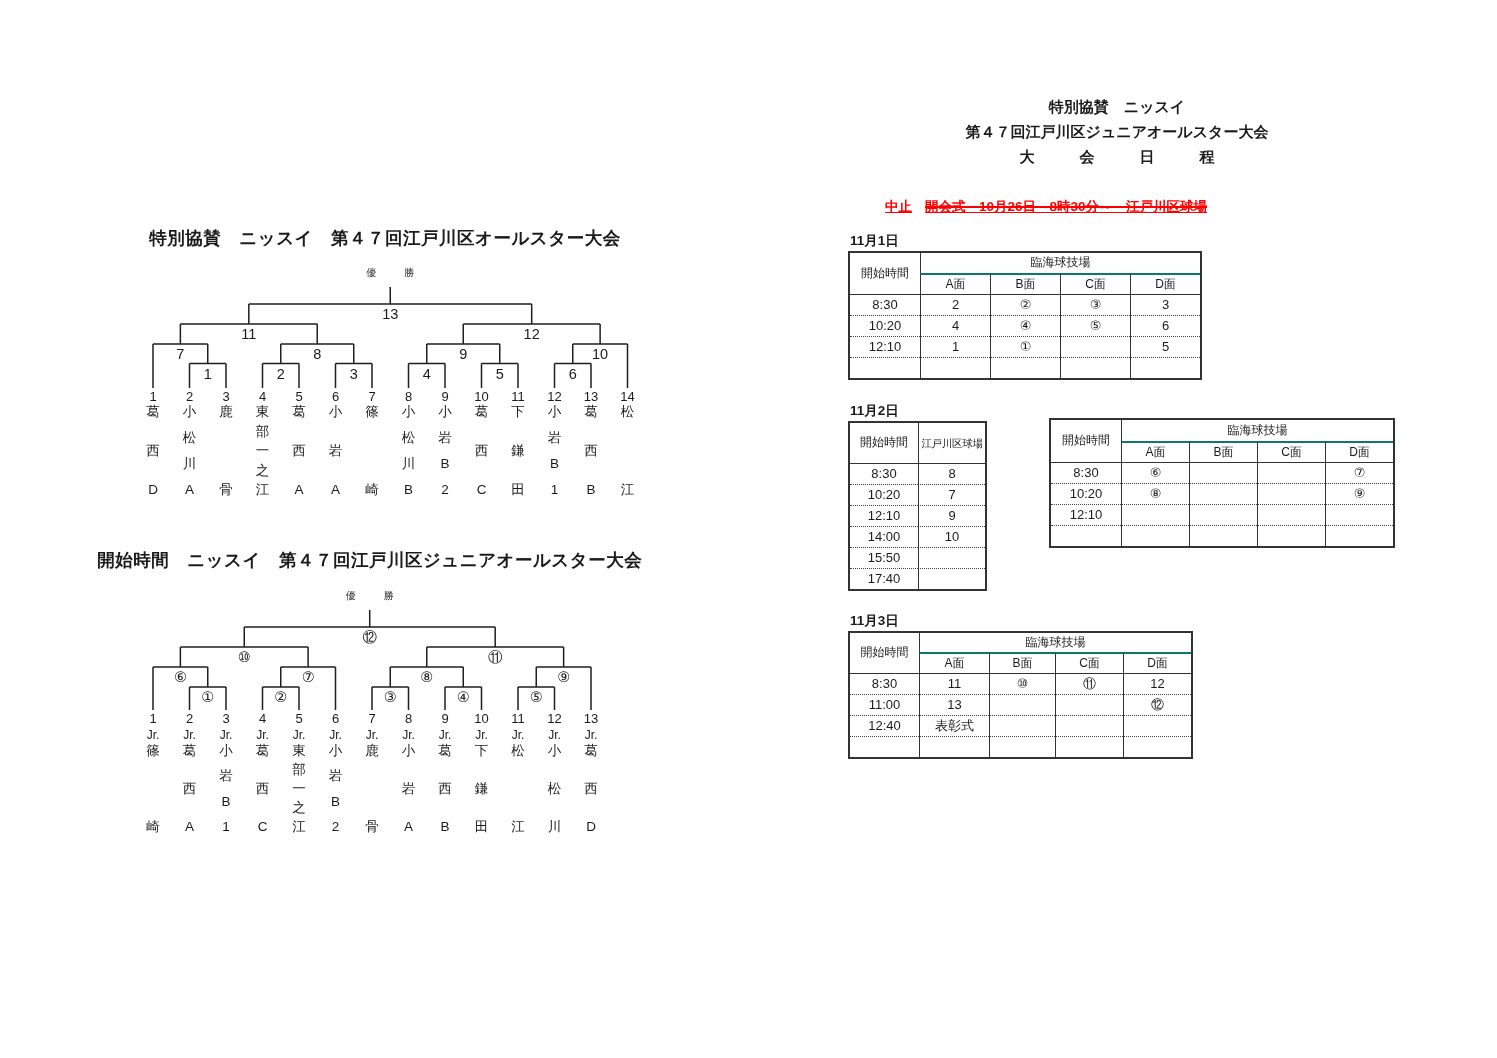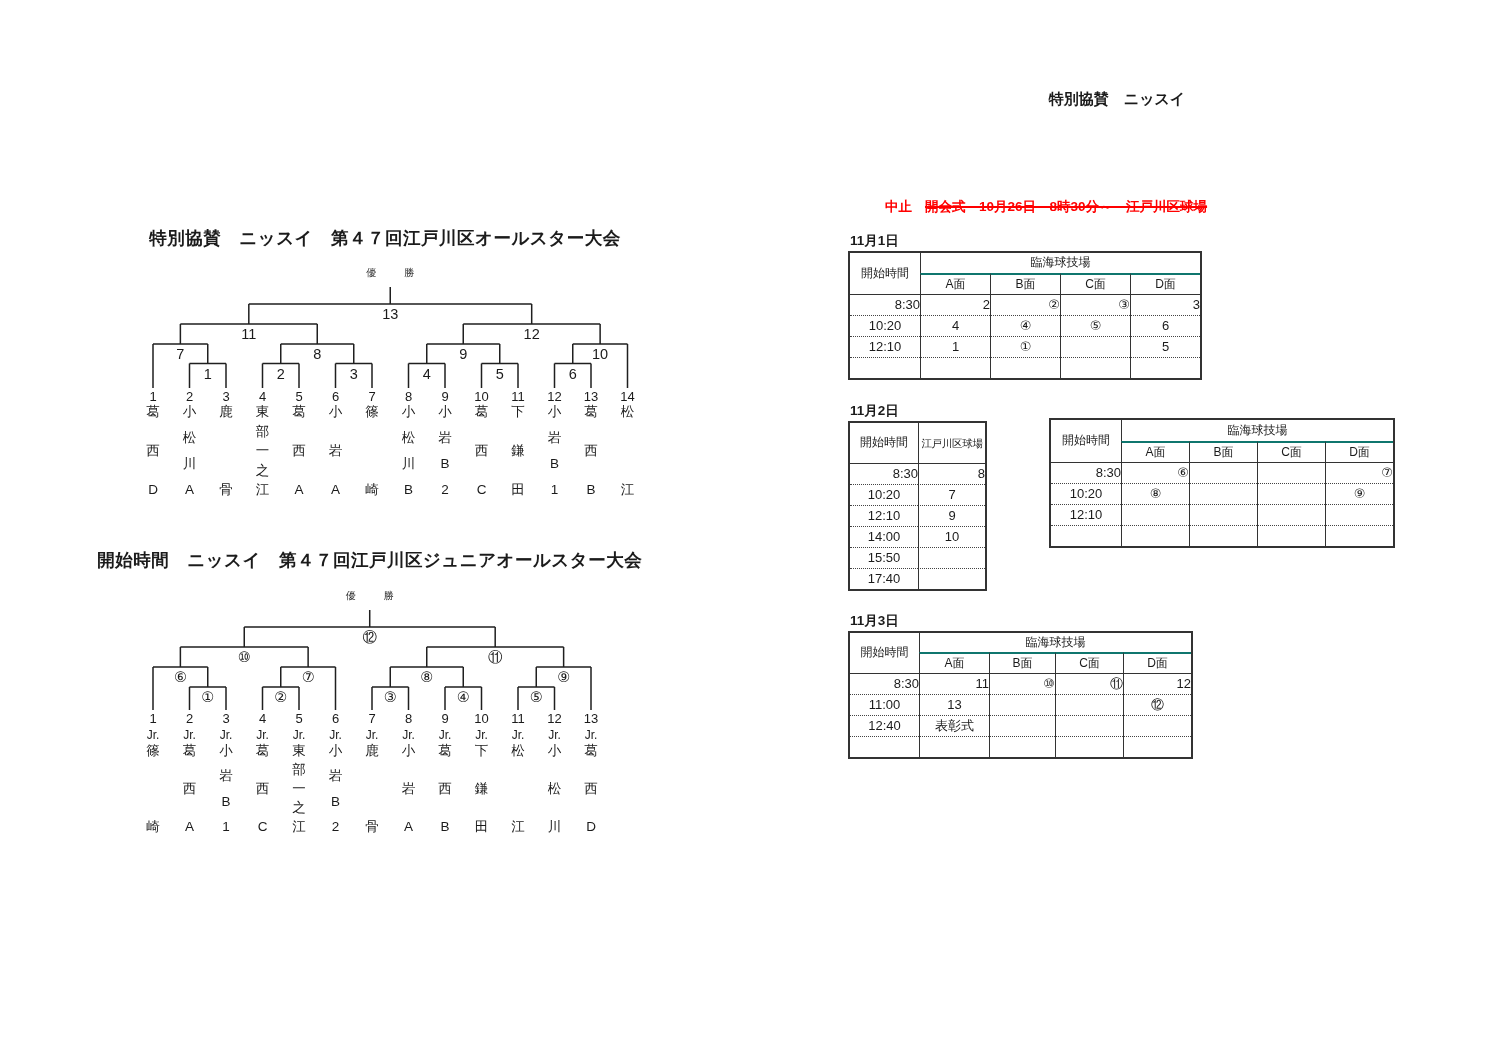--- a/index.html
+++ b/index.html
@@ -11,36 +11,36 @@
           letter-spacing:.5px;white-space:nowrap;}
   .champ{position:absolute;transform:translateX(-50%);font-size:10px;letter-spacing:9px;
          text-indent:9px;white-space:nowrap;}
   .glabel{position:absolute;transform:translateX(-50%);font-size:14.5px;line-height:15px;}
   .teamcol{position:absolute;transform:translateX(-50%);width:26px;display:flex;
            flex-direction:column;align-items:center;}
   .tnum{font-size:13px;height:16px;line-height:16px;}
   .tpre{font-size:12px;height:17px;line-height:17px;}
   .tstack{display:flex;flex-direction:column;justify-content:space-between;align-items:center;width:100%;}
   .tchar{font-size:13.5px;line-height:14px;display:block;}
-  .hdr{position:absolute;left:898px;top:86px;width:438px;text-align:center;font-weight:700;
+  .hdr{position:absolute;left:898px;top:94px;width:438px;text-align:center;font-weight:700;
        font-size:15px;line-height:25px;white-space:nowrap;}
   .cancel{position:absolute;left:885px;top:198px;font-size:13.5px;font-weight:700;white-space:nowrap;}
   .cancel .lbl{margin-right:13px;}
   .struck{text-decoration:line-through;text-decoration-thickness:1.5px;}
   .datelabel{position:absolute;font-weight:700;font-size:13.5px;}
   .tblwrap{position:absolute;border:2px solid #333;background:#fff;}
   .sched{border-collapse:separate;border-spacing:0;table-layout:fixed;}
   .sched th,.sched td{padding:0;text-align:center;vertical-align:middle;line-height:1.15;
                       border-left:1px solid #333;overflow:hidden;white-space:nowrap;}
   .sched th{font-weight:400;font-size:12px;}
   .sched th.vnarrow{font-size:10.5px;letter-spacing:-.3px;}
   .sched td{font-size:13px;height:20px;}
   .sched .c1{border-left:none;}
   .sched thead tr+tr th{border-top:2px solid #0f766e;}
-  .sched tbody tr.first td{border-top:1px solid #333;text-align:right;}
+  .sched tbody tr.first td{border-top:1px solid #333;}
   .sched tbody tr.dotdiv td{border-top:1px dotted #444;}
 </style>
 </head>
 <body>
 
 <div class="page" style="background: rgb(255, 255, 255); color: rgb(27, 27, 27);">
   <svg id="bracket-svg" width="1497" height="1058">
       <path d="M189.5 363.5H226M189.5 363.5V388M226 363.5V388M262.5 363.5H299M262.5 363.5V388M299 363.5V388M335.5 363.5H372M335.5 363.5V388M372 363.5V388M408.5 363.5H445M408.5 363.5V388M445 363.5V388M481.5 363.5H518M481.5 363.5V388M518 363.5V388M554.5 363.5H591M554.5 363.5V388M591 363.5V388M153 344H207.75M153 344V388M207.75 344V363.5M280.75 344H353.75M280.75 344V363.5M353.75 344V363.5M426.75 344H499.75M426.75 344V363.5M499.75 344V363.5M572.75 344H627.5M572.75 344V363.5M627.5 344V388M180.375 324H317.25M180.375 324V344M317.25 324V344M463.25 324H600.125M463.25 324V344M600.125 324V344M248.8125 304H531.6875M248.8125 304V324M531.6875 304V324M390.25 287V304"></path>
       <path d="M189.5 687H226M189.5 687V710M226 687V710M262.5 687H299M262.5 687V710M299 687V710M372 687H408.5M372 687V710M408.5 687V710M445 687H481.5M445 687V710M481.5 687V710M518 687H554.5M518 687V710M554.5 687V710M153 667H207.75M153 667V710M207.75 667V687M280.75 667H335.5M280.75 667V687M335.5 667V710M390.25 667H463.25M390.25 667V687M463.25 667V687M536.25 667H591M536.25 667V687M591 667V710M180.375 647H308.125M180.375 647V667M308.125 647V667M426.75 647H563.625M426.75 647V667M563.625 647V667M244.25 627H495.1875M244.25 627V647M495.1875 627V647M369.71875 610V627"></path>
     </svg>
@@ -304,23 +304,25 @@
         <div class="tstack" style="height: 90px;">
           <span class="tchar">葛</span>
           <span class="tchar">西</span>
           <span class="tchar">D</span>
         </div>
       </div>
     </div>
 
   <div class="hdr">
     <div>特別協賛　ニッスイ</div>
+    <div>第４７回江戸川区ジュニアオールスター大会</div>
+    <div>大　　　会　　　日　　　程</div>
   </div>
 
-  <div class="cancel" style="color: rgb(255, 0, 0);">
+  <div class="cancel" style="color: rgb(255, 0, 0); text-decoration: underline;">
     <span class="lbl">中止</span><span class="struck">開会式　10月26日　8時30分～　江戸川区球場</span>
   </div>
 
   <div id="tables-layer">
       <div class="datelabel" style="left: 850px; top: 232px;">11月1日</div>
       <div class="tblwrap" style="left: 848px; top: 251px;">
         <table class="sched" style="width: 350px;">
           <colgroup>
             <col style="width: 70px;">
             <col style="width: 70px;">

